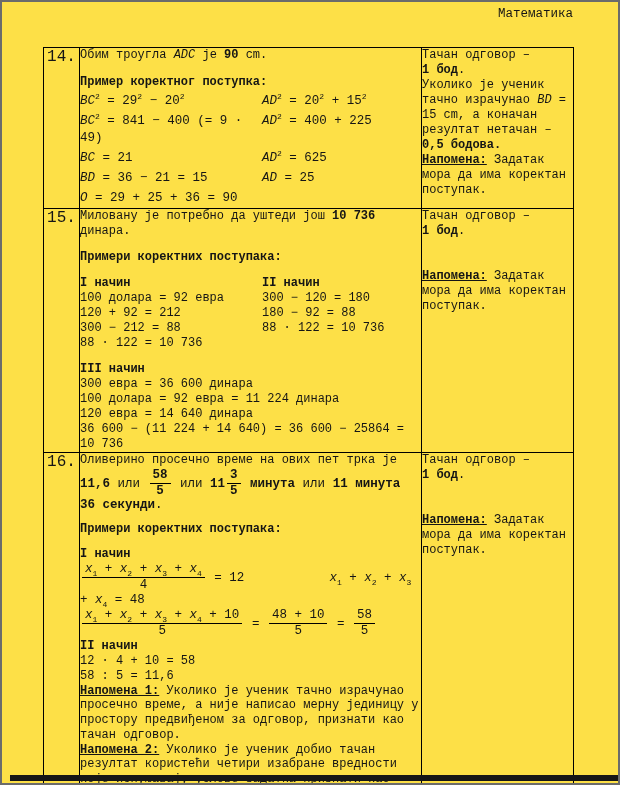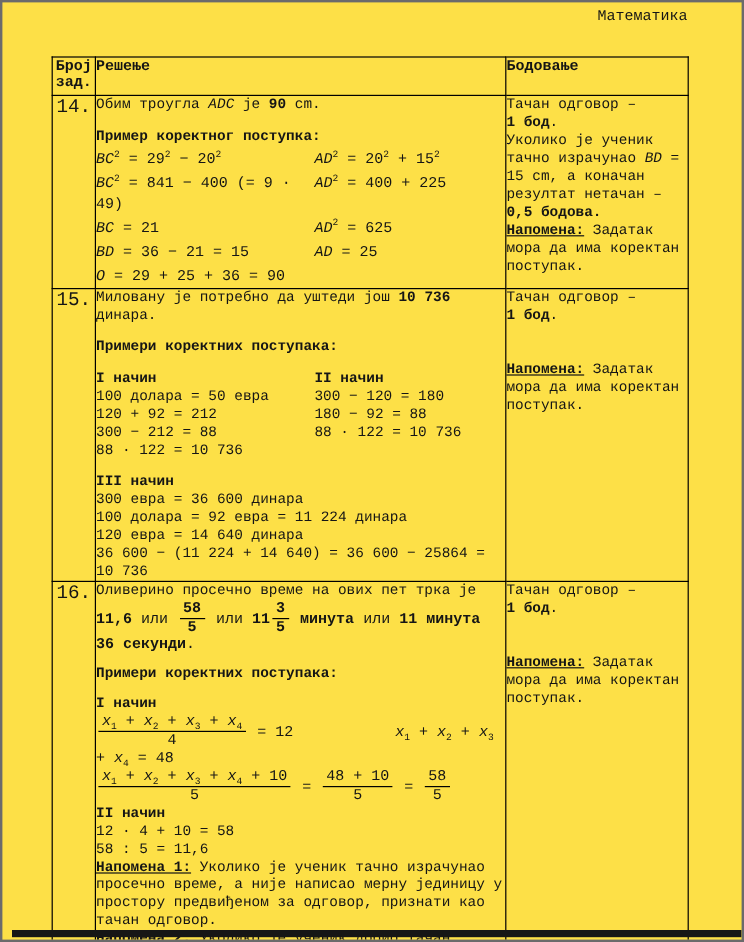--- a/index.html
+++ b/index.html
@@ -79,25 +79,20 @@
 
   <div class="page-title">Математика</div>
 
   <table class="answers">
     <colgroup>
         <col class="c-num">
         <col class="c-sol">
         <col class="c-score">
       </colgroup>
     <tbody>
-        <tr class="r-head">
-      <th class="h-num">Број зад.</th>
-      <th class="h-sol">Решење</th>
-      <th class="h-score">Бодовање</th>
-    </tr>
 
     <tr class="r-14">
       <td class="num">14.</td>
       <td class="sol">
         <div class="line"><span>Обим троугла </span><span class="s-i">ADC</span><span> је </span><span class="s-b">90</span><span> cm.</span></div>
         <div class="vgap12"></div>
         <div class="line"><span class="s-b">Пример коректног поступка:</span></div>
         <div class="eq-grid">
           <div class="math"><span class="s-i">BC</span><span class="s-sup">2</span><span> = 29</span><span class="s-sup">2</span><span> − 20</span><span class="s-sup">2</span></div>
           <div class="math"><span class="s-i">AD</span><span class="s-sup">2</span><span> = 20</span><span class="s-sup">2</span><span> + 15</span><span class="s-sup">2</span></div>
@@ -122,21 +117,21 @@
     <tr class="r-15">
       <td class="num">15.</td>
       <td class="sol">
         <div class="line"><span>Миловану је потребно да уштеди још </span><span class="s-b">10 736</span><span> динара.</span></div>
         <div class="vgap11"></div>
         <div class="line"><span class="s-b">Примери коректних поступака:</span></div>
         <div class="vgap11"></div>
         <div class="two-col">
           <div>
             <div class="line"><span class="s-b">I начин</span></div>
-            <div class="line">100 долара = 50 евра</div>
+            <div class="line">100 долара = 92 евра</div>
             <div class="line">120 + 92 = 212</div>
             <div class="line">300 − 212 = 88</div>
             <div class="line">88 · 122 = 10 736</div>
           </div>
           <div>
             <div class="line"><span class="s-b">II начин</span></div>
             <div class="line">300 − 120 = 180</div>
             <div class="line">180 − 92 = 88</div>
             <div class="line">88 · 122 = 10 736</div>
           </div>

